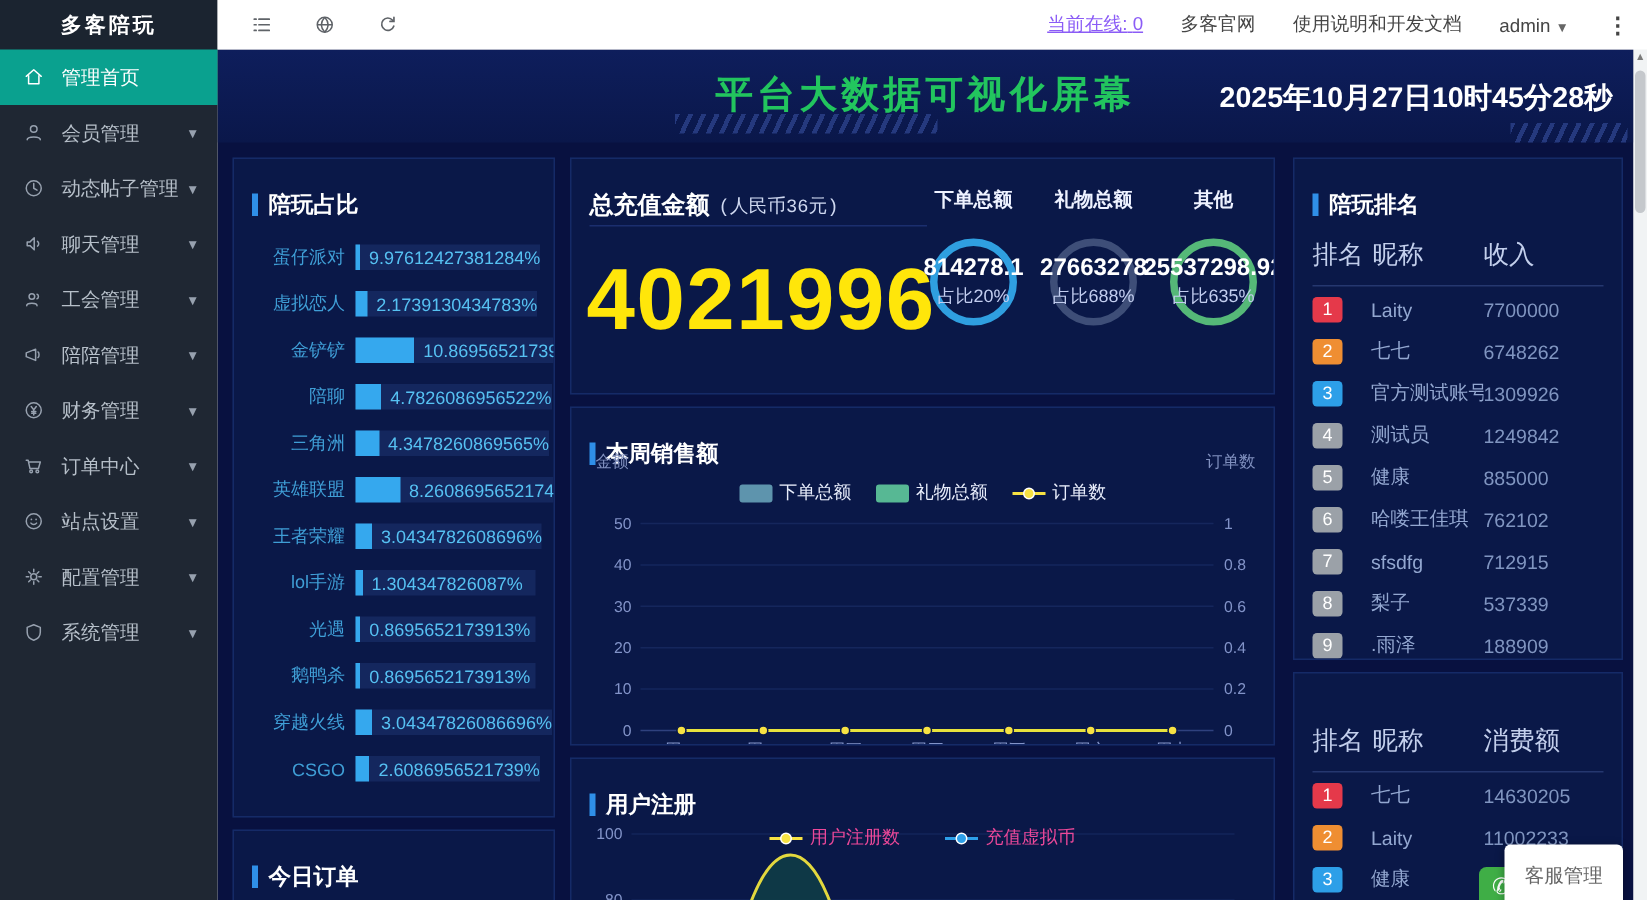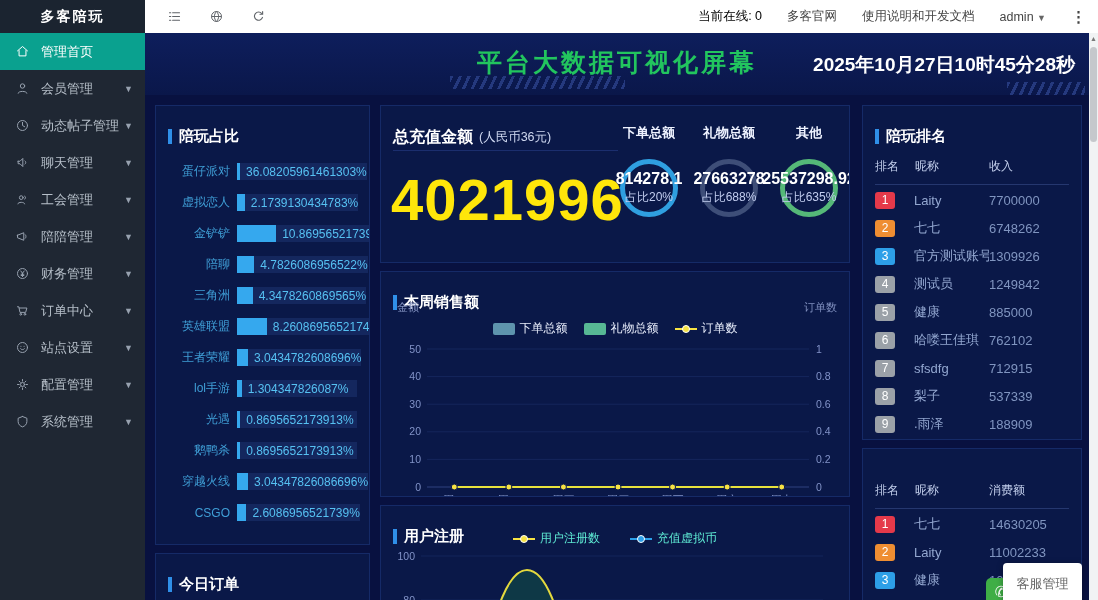--- a/index.html
+++ b/index.html
@@ -17,21 +17,21 @@
   .side-item.active{background:#0aa18f;color:#fff;}
   .side-item.active .ic{color:#fff;}
   
   .topbar{position:absolute;left:145px;top:0;width:953px;height:33px;background:#fff;
           display:flex;align-items:center;z-index:3;}
   .tb-icons{display:flex;gap:27px;padding-left:22px;color:#5f6368;}
   .tbtn{display:flex;align-items:center;cursor:pointer;}
   .tbtn svg{width:15px;height:15px;}
   .tb-right{margin-left:auto;display:flex;align-items:center;gap:25px;font-size:12.5px;
             color:#454545;padding-right:12px;}
-  .online{color:#000000;}
+  .online{color:#8b5cf6;text-decoration:underline;}
   .tb-link{cursor:pointer;}
   .admin{cursor:pointer;}
   .admin .caret{font-size:9px;color:#666;}
   .more{font-size:15px;color:#444;cursor:pointer;font-weight:bold;}
   
   .dash{position:absolute;left:145px;top:33px;width:944px;height:567px;background:#081140;overflow:hidden;}
   .dash-header{position:absolute;top:0;left:0;right:0;height:62px;
                background:linear-gradient(180deg,#0e1e5c,#0a174a);}
   .dash-title{position:absolute;top:13px;left:0;right:0;text-align:center;color:#22c55e;
               font-size:25px;font-weight:bold;letter-spacing:3px;}
@@ -74,34 +74,34 @@
   .legend{position:relative;margin-top:8px;display:flex;justify-content:center;gap:16px;
           font-size:12px;color:#e8edfb;align-items:center;}
   .leg-item{display:flex;align-items:center;}
   .sw{width:22px;height:12px;border-radius:2px;margin-right:5px;}
   .linedot{width:22px;height:2px;background:#f7e243;position:relative;margin-right:5px;}
   .linedot i{position:absolute;left:7px;top:-3px;width:8px;height:8px;border-radius:50%;
              background:#f7e243;border:1px solid #fff;box-sizing:border-box;}
   .axl{position:absolute;font-size:11px;color:#8090bf;top:28px;}
   .axl.left{left:16px;} .axl.right{right:12px;}
   
-  .rank-head{display:flex;color:#c3cfec;font-size:12px;margin-top:12px;padding-bottom:9px;
+  .rank-head{display:flex;color:#c3cfec;font-size:17px;margin-top:12px;padding-bottom:9px;
              border-bottom:1px solid #25376f;}
   .rank-head .c1{width:40px;} .rank-head .c2{flex:1;} .rank-head .c3{width:80px;}
   .rank-row{display:flex;align-items:center;height:26px;margin-top:2px;}
   .badge{width:20px;height:17px;line-height:17px;border-radius:3px;text-align:center;
          color:#fff;font-size:12px;flex-shrink:0;}
   .rk-name{flex:1;margin-left:19px;color:#93a7d0;font-size:13px;white-space:nowrap;overflow:hidden;}
   .rk-val{width:80px;color:#8095c0;font-size:13px;}
   
   .today-cols{display:flex;color:#c7d2ee;font-size:13px;margin-top:14px;}
   .today-cols span:first-child{width:72px;}
   
-  .reg-legend{position:absolute;left:0;right:0;top:24px;display:flex;justify-content:center;
-              gap:30px;font-size:12px;color:#5eead4;align-items:center;}
+  .reg-legend{position:absolute;left:0;right:0;top:44px;display:flex;justify-content:center;
+              gap:30px;font-size:12px;color:#ec4899;align-items:center;}
   #reg-svg{position:absolute;left:6px;top:42px;}
   #week-svg{margin-top:2px;}
   
   .scrollbar{position:absolute;left:1089px;top:33px;width:9px;height:567px;background:#f1f3f4;z-index:4;}
   .sb-arrow{color:#7a7a7a;font-size:7px;text-align:center;height:12px;line-height:12px;}
   .sb-thumb{position:absolute;left:1px;top:14px;width:7px;height:95px;background:#c5c8cc;border-radius:4px;}
   .cs-icon{position:absolute;left:986px;top:578px;width:30px;height:30px;background:#3fae46;
            border-radius:5px;z-index:5;color:#fff;font-size:15px;text-align:center;line-height:28px;}
   .cs-popup{position:absolute;left:1003px;top:563px;width:79px;height:45px;background:#fff;
             border-radius:4px;box-shadow:0 1px 6px rgba(0,0,0,.35);z-index:6;
@@ -268,21 +268,21 @@
   <div class="panel" id="panel-ratio">
     <div class="ptitle">
         <span class="bar"></span>
       <span>陪玩占比</span>
       </div>
     <div class="ratio-list" id="ratio-list">
         <div class="ratio-row">
           <span class="ratio-label">蛋仔派对</span>
           <span class="ratio-track">
             <span class="ratio-fill" style="width:3px"></span>
-            <span class="ratio-val">36.08205961461303%</span>
+            <span class="ratio-val">9.97612427381284%</span>
           </span>
         </div>
         <div class="ratio-row">
           <span class="ratio-label">虚拟恋人</span>
           <span class="ratio-track">
             <span class="ratio-fill" style="width:7.82608695652188px"></span>
             <span class="ratio-val">2.1739130434783%</span>
           </span>
         </div>
         <div class="ratio-row">
@@ -363,21 +363,21 @@
         <span class="bar"></span>
       <span>今日订单</span>
       </div>
     <div class="today-cols">
       <span>金额</span>
       <span>品名</span>
     </div>
   </div>
 
   <div class="panel" id="panel-recharge">
-    <div class="ptitle" style="font-size:16px;">
+    <div class="ptitle" style="font-size:16px;font-family:Liberation Mono, monospace;">
       <span>总充值金额</span>
       <span class="sub">(人民币36元)</span>
     </div>
     <div class="recharge-divider"></div>
     <div class="big">4021996</div>
     <div class="stats" id="stat-circles">
         <div class="stat">
           <div class="slabel">下单总额</div>
           <div class="ring" style="border:5px solid #2f9fe0">
             <div class="vals">

